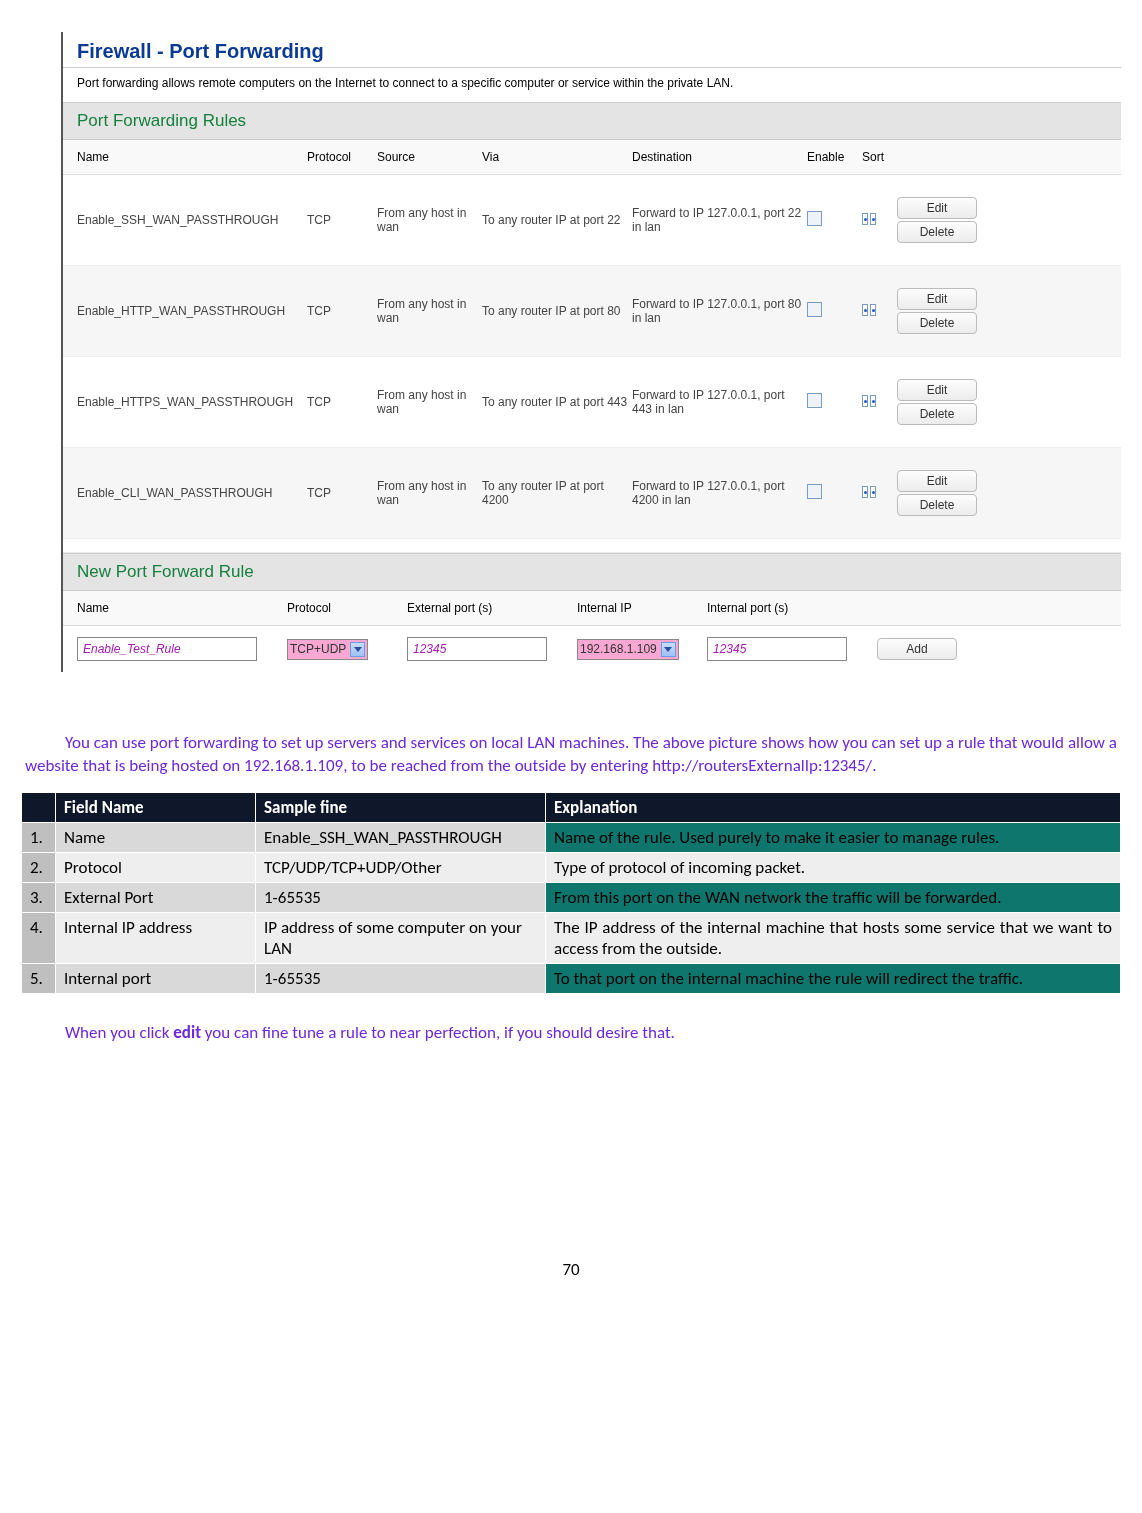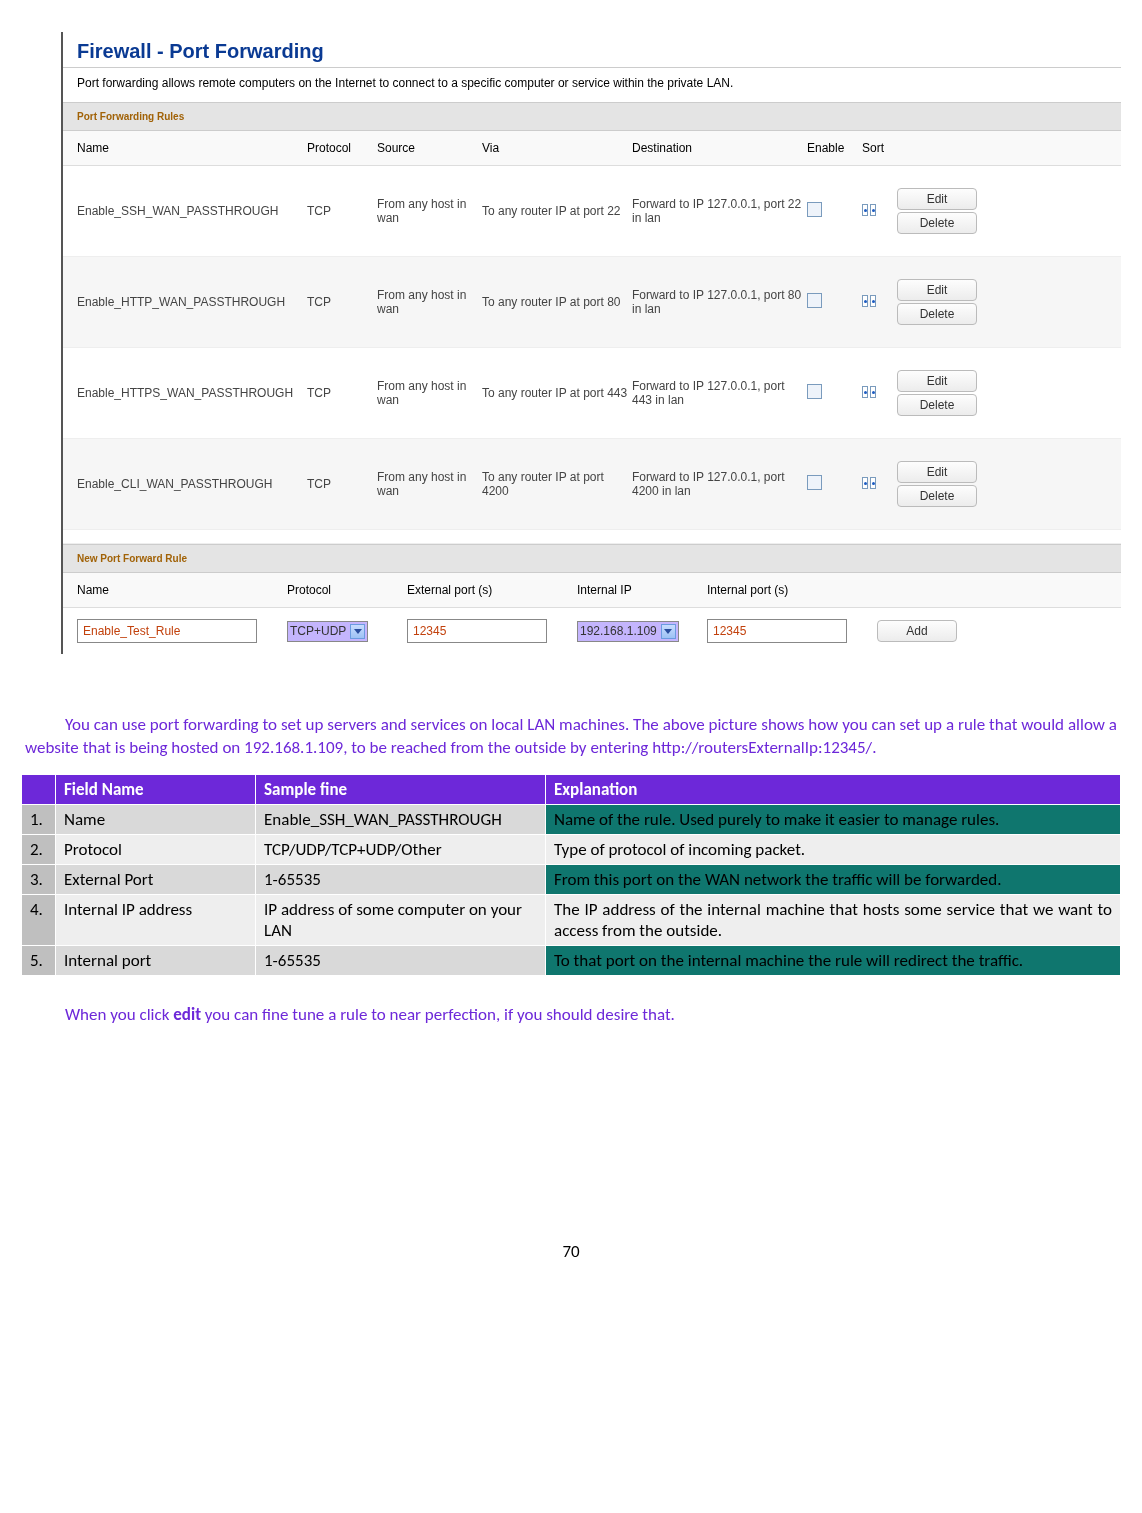--- a/index.html
+++ b/index.html
@@ -34,23 +34,23 @@
     padding: 8px 14px 12px 14px;
     color: #000000;
     background: #fff;
     font-size: 12px;
   }
   .section-bar {
     background: #e4e4e4;
     border-top: 1px solid #ccc;
     border-bottom: 1px solid #ccc;
     padding: 8px 14px;
-    font-weight: bold;
-    color: #a16207;
-    font-size: 10px;
+    font-weight: normal;
+    color: #15803d;
+    font-size: 17px;
   }
 
   .rules-hdr {
     display: flex;
     background: #f9f9f9;
     border-bottom: 1px solid #ddd;
     padding: 10px 14px;
     font-size: 12px;
     color: #000;
   }
@@ -129,27 +129,28 @@
     display: flex;
     align-items: center;
     padding: 10px 14px;
     background: #fff;
   }
   .txtbox {
     border: 1px solid #888;
     padding: 4px 5px;
     font-size: 12px;
     background: #fff;
-    color:#c2410c;
+    color:#a21caf;
+    font-style:italic;
   }
   .selbox {
     border: 1px solid #888;
     padding: 2px 2px;
     font-size: 12px;
-    background: #c4b5fd;
+    background: #f9a8d4;
     display: inline-flex;
     align-items: center;
     gap: 4px;
     color:#333;
   }
   .sel-arrow {
     width: 15px; height: 15px;
     background: linear-gradient(#c8dcff,#9dc2f4);
     border: 1px solid #6b9be0;
     display: inline-flex;
@@ -174,21 +175,21 @@
 
   
   table.fields {
     width: 100%;
     border-collapse: collapse;
     font-family: Calibri, Arial, sans-serif;
     font-size: 17px;
     margin: 0 0 28px 0;
   }
   table.fields th {
-    background: #6d28d9;
+    background: #0f172a;
     color: #fff;
     font-weight: bold;
     text-align: left;
     padding: 4px 8px;
     border: 1px solid #fff;
   }
   table.fields th.numcol { width: 34px; }
   table.fields th.fieldcol { width: 200px; }
   table.fields th.samplecol { width: 290px; }
   table.fields td {

